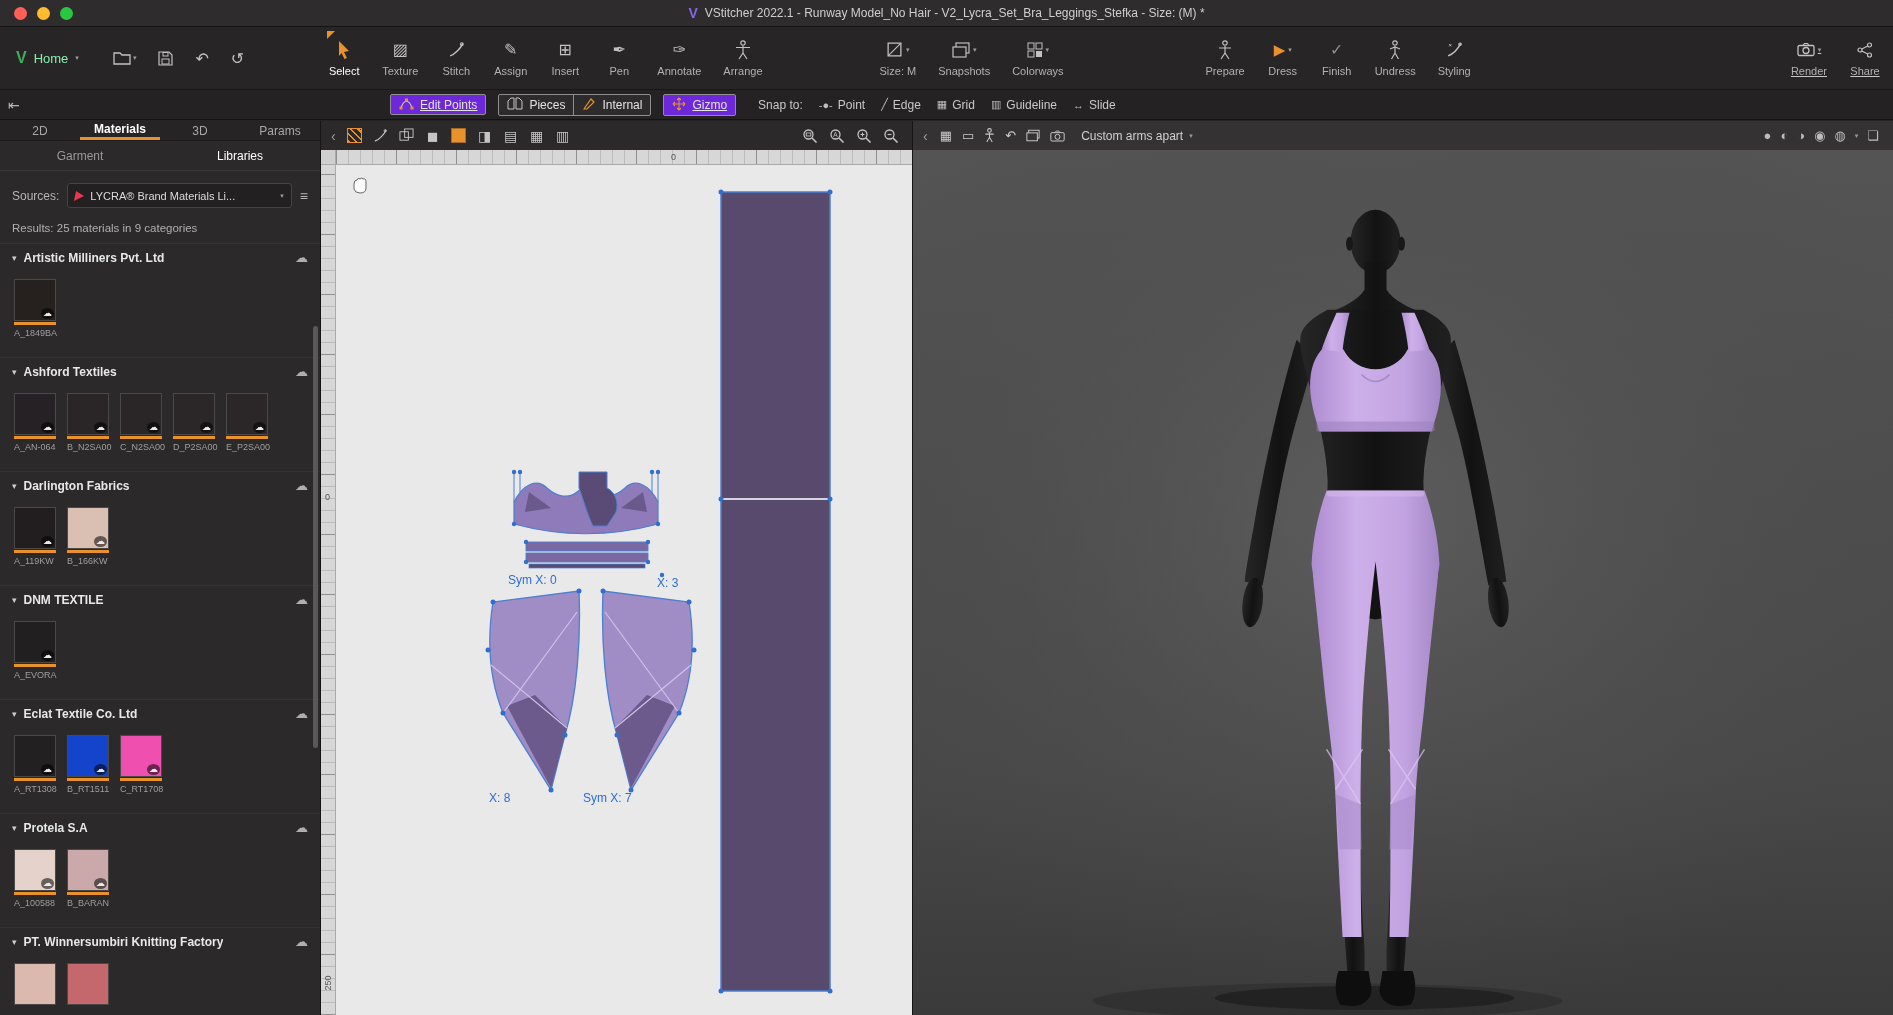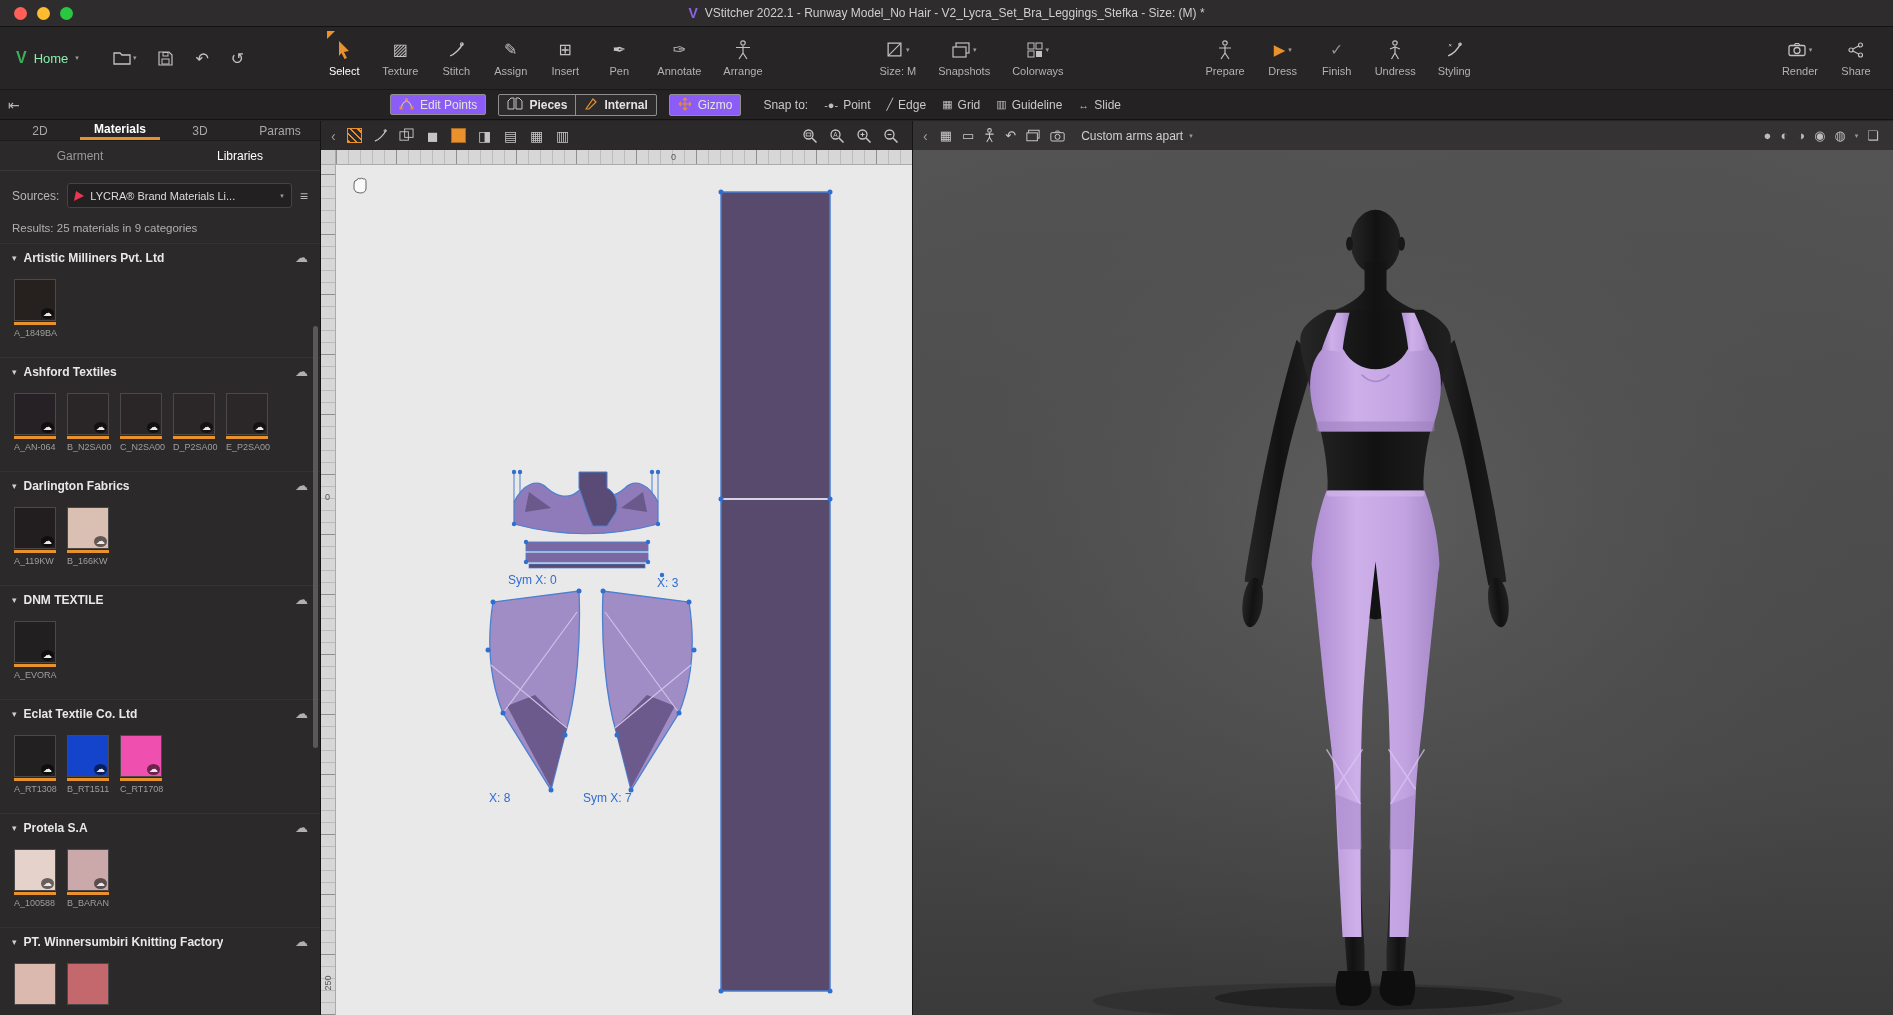--- a/index.html
+++ b/index.html
@@ -21,40 +21,40 @@
     border-bottom:1px solid #191818;display:flex;align-items:stretch;}
   .home-group{display:flex;align-items:center;gap:7px;padding:0 16px;}
   .home-v{color:#3fae5a;font-weight:bold;font-size:16px;}
   .home-label{font-size:13px;color:#86efac;}
   .file-group{display:flex;align-items:center;gap:22px;padding:0 18px;}
   .file-icon{font-size:16px;color:#c2c2c2;display:flex;align-items:center;gap:2px;}
   .caret{font-size:7px;color:#9a9a9a;}
   .tools-group{display:flex;margin-left:55px;}
   .mid-group{display:flex;margin-left:95px;}
   .right-group{display:flex;margin-left:120px;}
-  .far-group{display:flex;margin-left:auto;padding-right:10px;}
+  .far-group{display:flex;margin-left:auto;padding-right:1px;text-decoration:underline;}
   .tool{position:relative;display:flex;flex-direction:column;align-items:center;justify-content:center;
     gap:5px;padding:0 11px;min-width:54px;cursor:default;}
   .tool-icon{height:20px;font-size:16px;color:#c2c2c2;display:flex;align-items:center;gap:3px;}
   .tool-label{font-size:11px;color:#b2b2b2;white-space:nowrap;}
   .tool.active .tool-label{color:#ffffff;}
   .tool.active::before{content:"";position:absolute;top:4px;left:10px;
     border:4px solid transparent;border-top-color:#e8912d;border-left-color:#e8912d;}
   .orange{color:#e8912d;}
   .muted{color:#8f8f8f;}
 
   
   .sub-toolbar{position:absolute;top:90px;left:0;right:0;height:30px;background:#242222;
     border-bottom:1px solid #151414;display:flex;align-items:center;font-size:12px;}
   .collapse-icon{position:absolute;left:8px;font-size:14px;color:#b5b5b5;}
   .sub-buttons{display:flex;align-items:center;gap:12px;margin-left:390px;}
   .sub-btn{display:flex;align-items:center;gap:6px;border:1px solid #8f8f8f;border-radius:2px;
-    padding:2px 8px;color:#e3e3e3;background:#8b5cf6;}
+    padding:2px 8px;color:#e3e3e3;background:#6d28d9;text-decoration:underline;}
   .sub-btn-group{display:flex;border:1px solid #8f8f8f;border-radius:2px;background:#2d2b2b;}
-  .sub-btn-seg{display:flex;align-items:center;gap:6px;padding:2px 8px;color:#e3e3e3;font-weight:bold;}
+  .sub-btn-seg{display:flex;align-items:center;gap:6px;padding:2px 8px;color:#e3e3e3;}
   .sub-btn-seg + .sub-btn-seg{border-left:1px solid #8f8f8f;}
   .snap-group{display:flex;align-items:center;gap:16px;margin-left:22px;color:#c9c9c9;}
   .snap-item{display:flex;align-items:center;gap:5px;}
   .snap-icon{font-size:11px;color:#bdbdbd;}
 
   
   .sidebar{position:absolute;top:121px;left:0;width:320px;bottom:0;background:#2b2929;overflow:hidden;}
   .side-tabs{display:flex;height:20px;background:#262424;border-bottom:1px solid #1d1c1c;}
   .side-tab{flex:1;display:flex;align-items:center;justify-content:center;font-size:12px;color:#a8a8a8;}
   .side-tab.active{color:#ffffff;font-weight:bold;border-bottom:3px solid #e8912d;}

